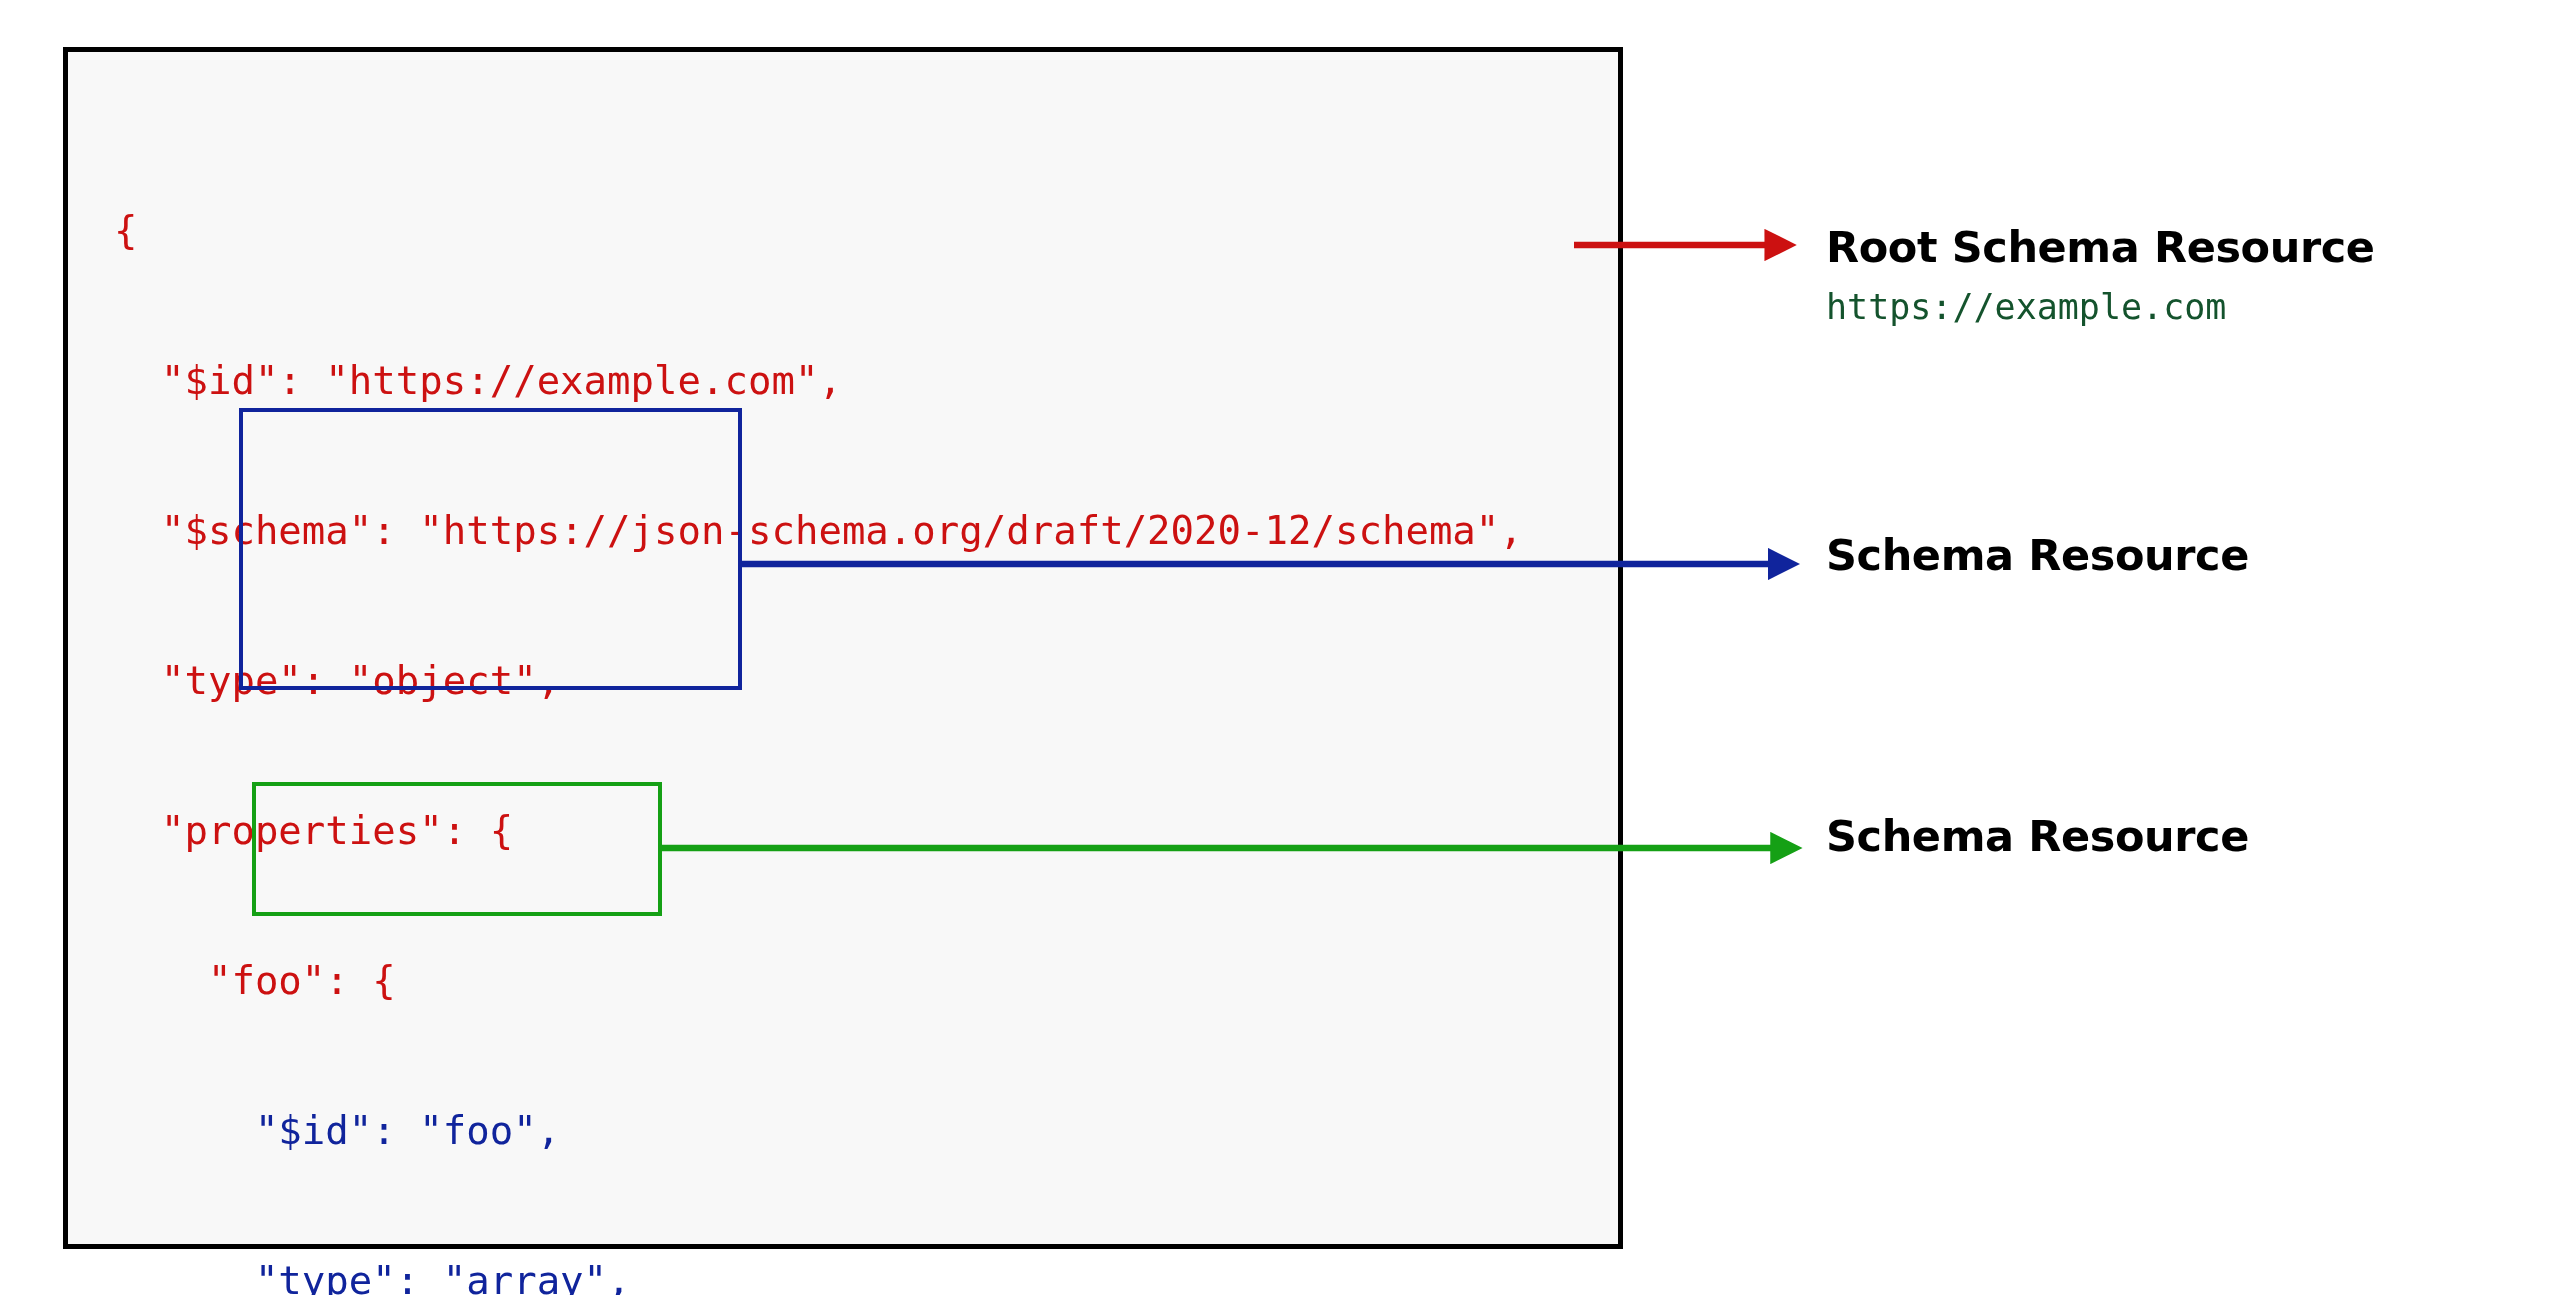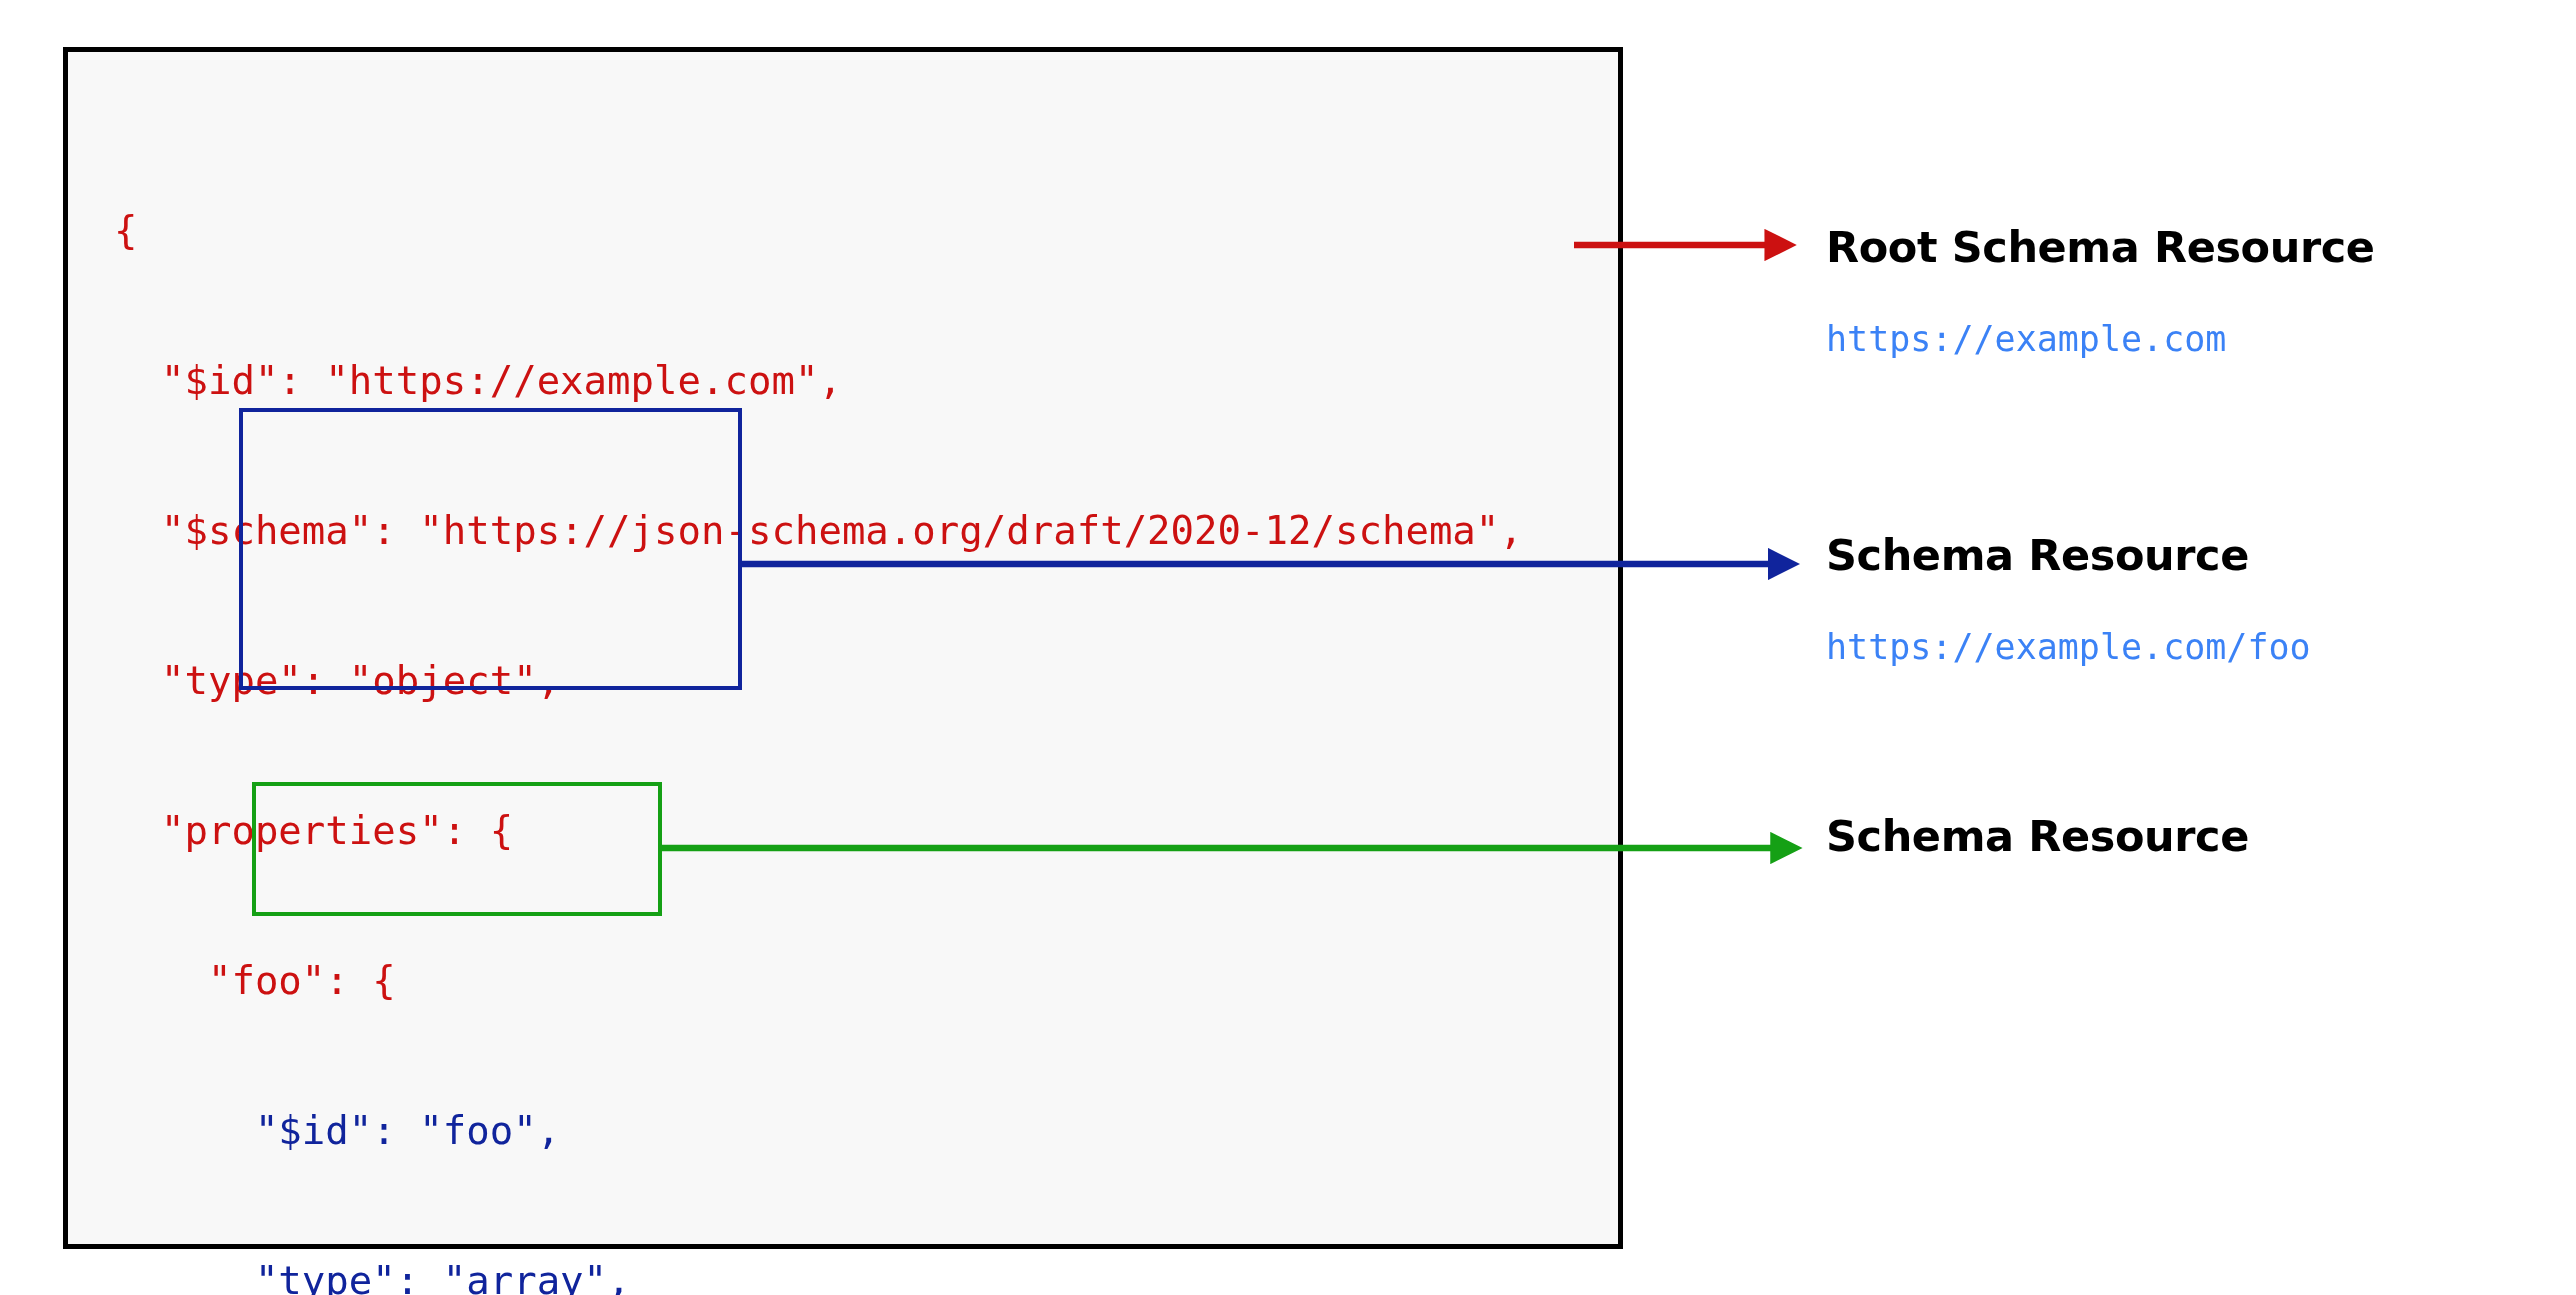--- a/index.html
+++ b/index.html
@@ -92,23 +92,23 @@
     line-height: 50px;
     color: #000000;
     white-space: nowrap;
     letter-spacing: -0.4px;
   }
 
   .ann-uri {
     font-family: "DejaVu Sans Mono", monospace;
     font-size: 35px;
     line-height: 43px;
-    color: #3b82f6;
+    color: #14532d;
     white-space: nowrap;
-    margin-top: 46px;
+    margin-top: 14px;
   }
 
   #ann-root { left: 1826px; top: 222px; }
   #ann-foo  { left: 1826px; top: 530px; }
   #ann-bar  { left: 1826px; top: 811px; }
 </style>
 </head>
 <body>
 
 <div id="canvas">
@@ -169,21 +169,20 @@
     <line x1="0" y1="40" x2="1565" y2="40" stroke="#15a015" stroke-width="9" marker-end="url(#head-green)"></line>
   </svg>
 
   <div class="annotation" id="ann-root">
     <div class="ann-title">Root Schema Resource</div>
     <div class="ann-uri">https://example.com</div>
   </div>
 
   <div class="annotation" id="ann-foo">
     <div class="ann-title">Schema Resource</div>
-    <div class="ann-uri">https://example.com/foo</div>
   </div>
 
   <div class="annotation" id="ann-bar">
     <div class="ann-title">Schema Resource</div>
   </div>
 
 </div>
 
 
 </body></html>

